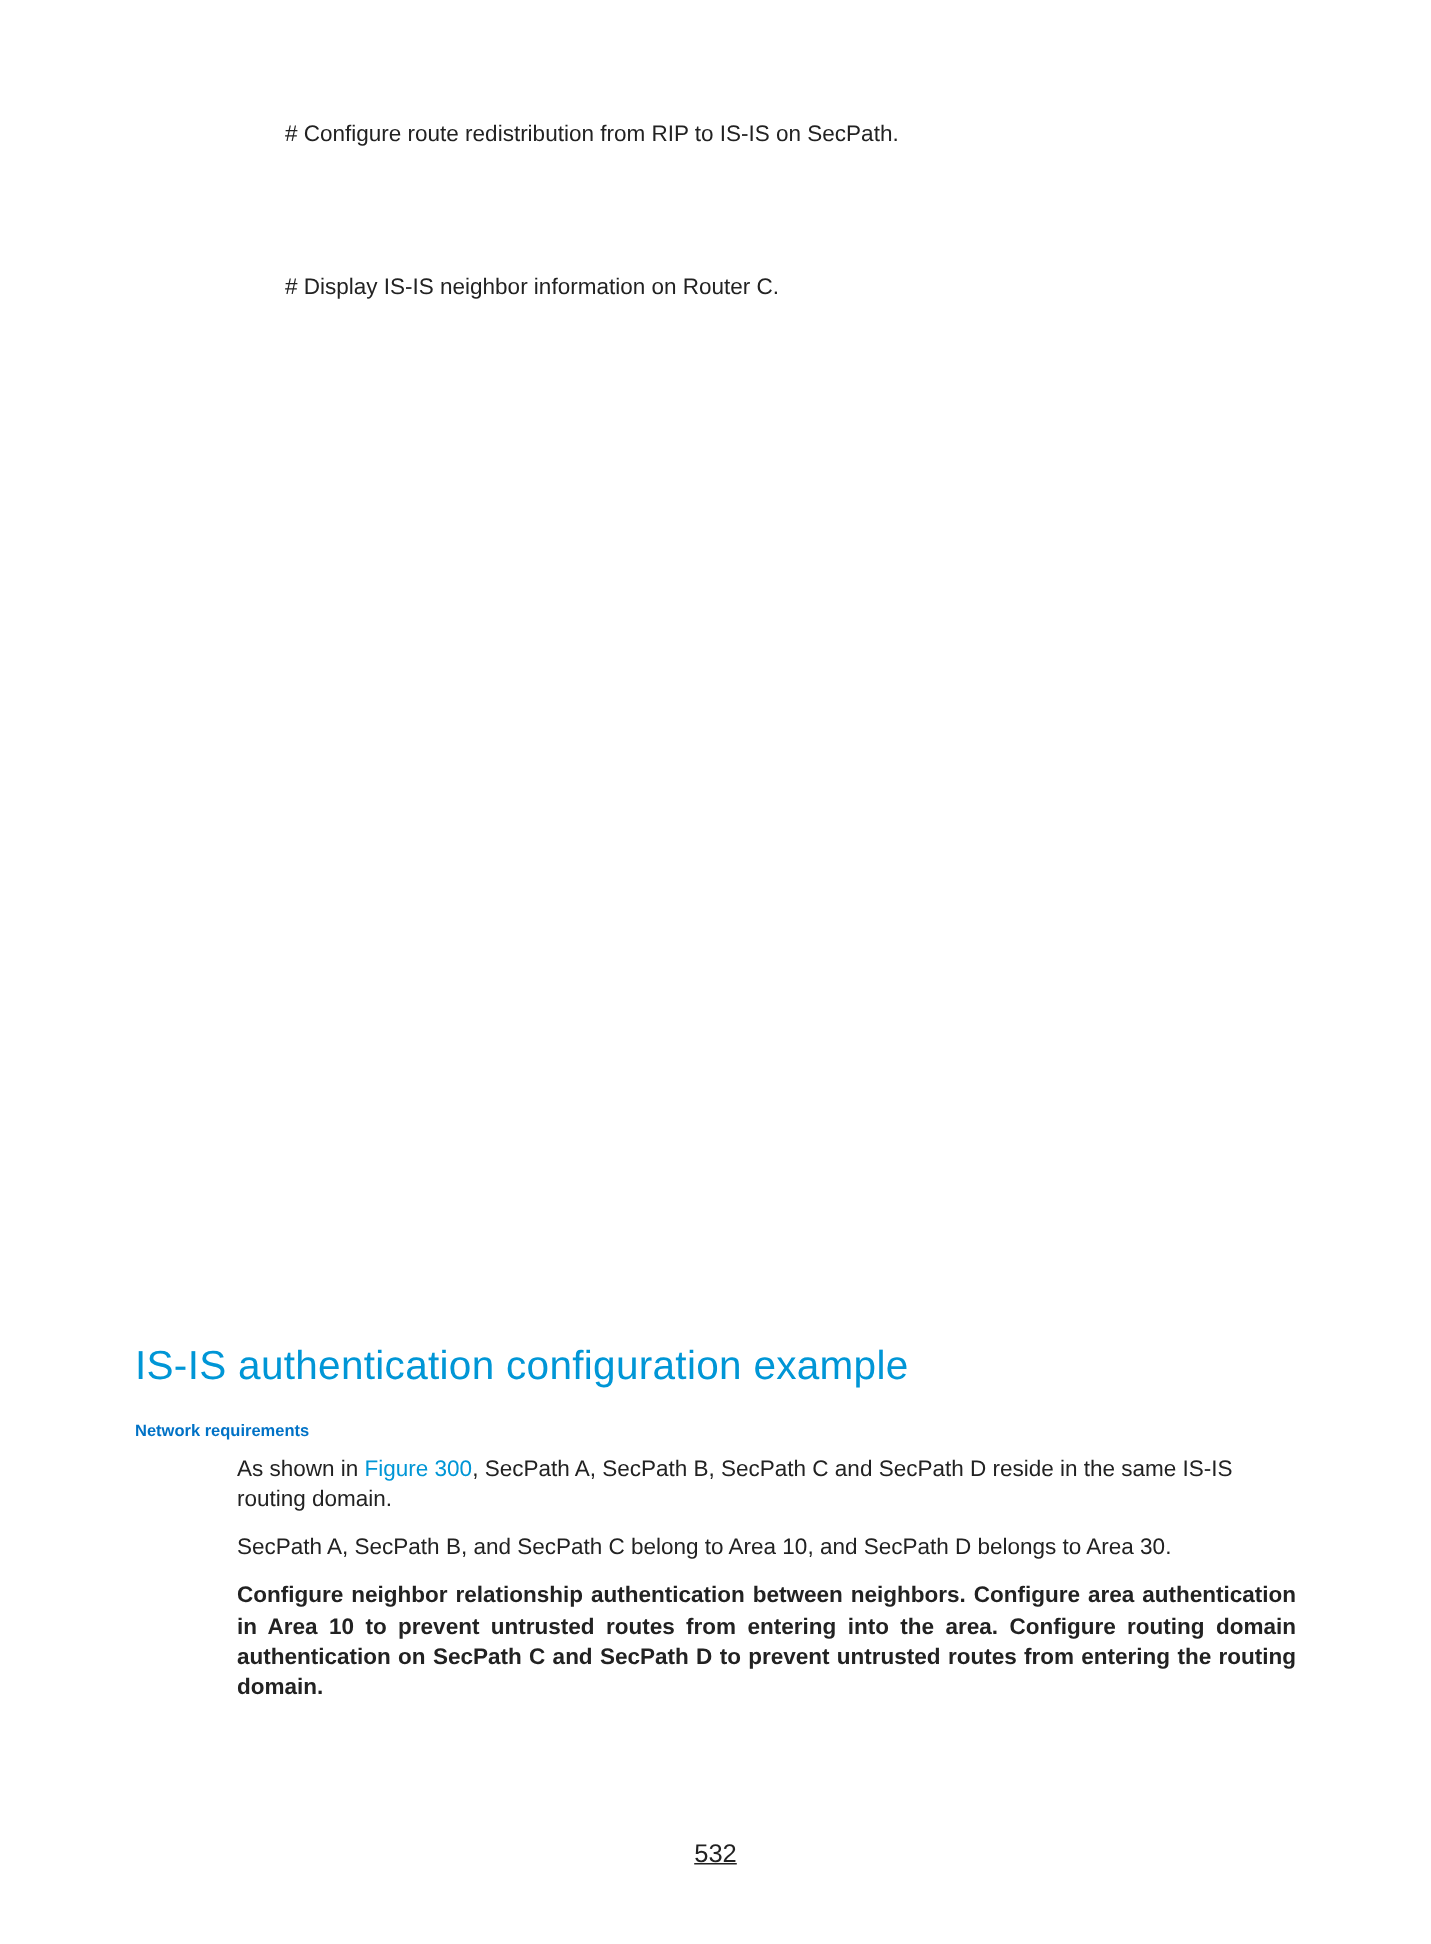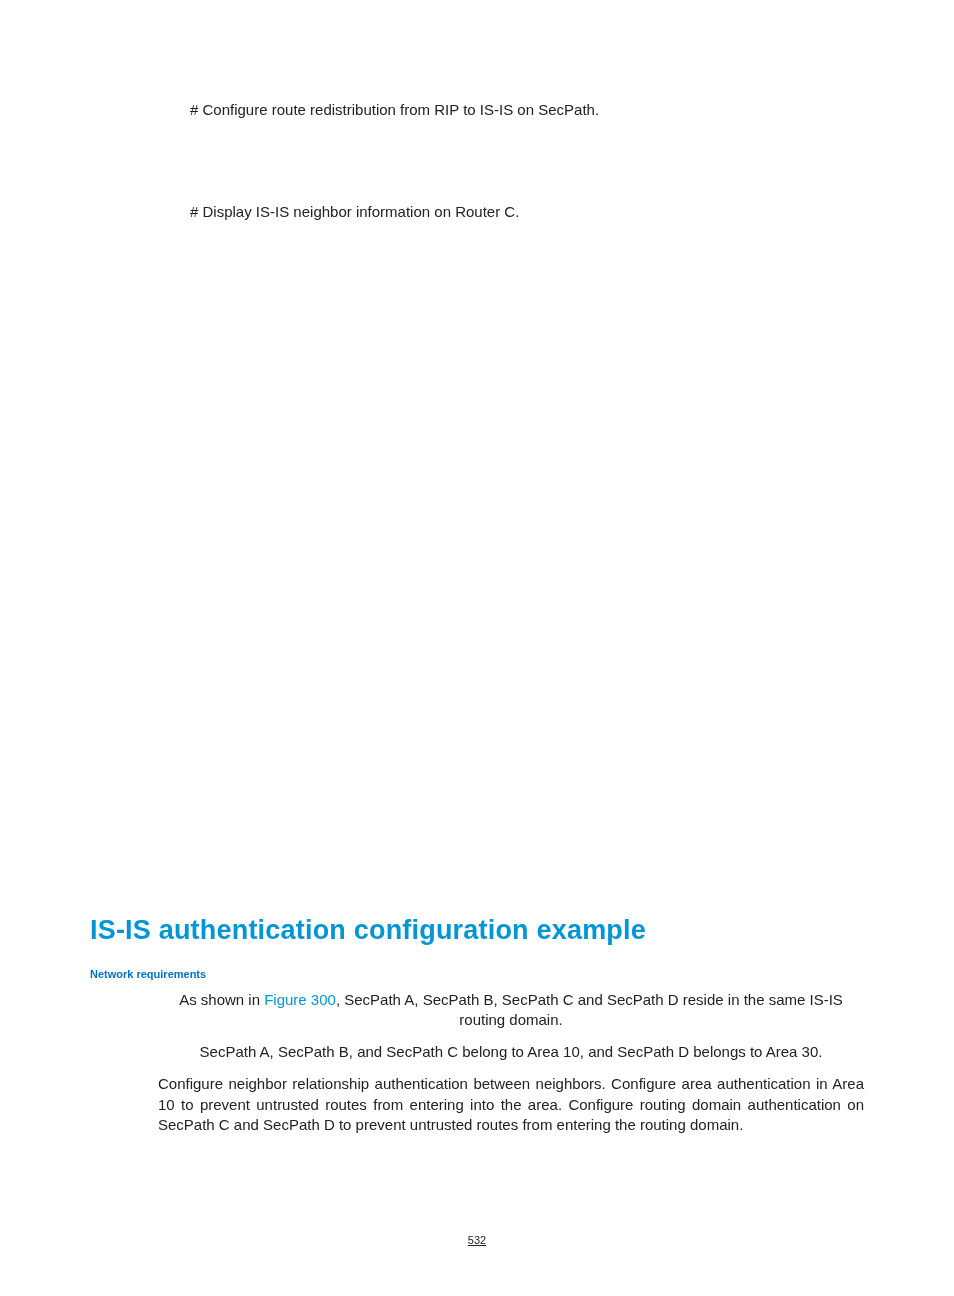--- a/index.html
+++ b/index.html
@@ -7,44 +7,43 @@
     padding: 0;
     width: 954px;
     height: 1296px;
     background: #ffffff;
     font-family: Arial, Helvetica, sans-serif;
     color: #000;
     position: relative;
   }
   .page {
     box-sizing: border-box;
-    padding: 100px 90px 60px 90px;
+    padding: 80px 90px 60px 90px;
     width: 954px;
     height: 1296px;
     position: relative;
   }
   .body-text {
     font-size: 15px;
     line-height: 1.35;
     margin: 0 0 12px 0;
     color: #222;
   }
   .indent {
     margin-left: 100px;
   }
   .indent-small {
     margin-left: 68px;
-    text-align: center;
   }
   .gap {
     height: 70px;
   }
   .h2 {
     font-size: 27px;
-    font-weight: 700;
+    font-weight: 400;
     color: #0096d6;
     margin: 0 0 22px 0;
     letter-spacing: 0.2px;
     font-family: Arial, Helvetica, sans-serif;
   }
   .h3 {
     font-size: 11px;
     font-weight: 700;
     color: #0072c6;
     margin: 0 0 10px 0;
@@ -52,21 +51,21 @@
   .link {
     color: #0096d6;
     cursor: pointer;
   }
   .pagenum {
     position: absolute;
     bottom: 50px;
     left: 0;
     right: 0;
     text-align: center;
-    font-size: 11px;
+    font-size: 17px;
     color: #222;
     text-decoration: underline;
   }
   .spacer-large {
     height: 680px;
   }
 </style>
 </head>
 <body>
 
@@ -83,16 +82,16 @@
   <h2 class="h2">IS-IS authentication configuration example</h2>
 
   <h3 class="h3">Network requirements</h3>
 
   <p class="body-text indent-small">
     <span>As shown in </span><span class="link">Figure 300</span><span>, SecPath A, SecPath B, SecPath C and SecPath D reside in the same IS-IS routing domain.</span>
   </p>
 
   <p class="body-text indent-small">SecPath A, SecPath B, and SecPath C belong to Area 10, and SecPath D belongs to Area 30.</p>
 
-  <p class="body-text indent-small" style="text-align:justify;">Configure neighbor relationship authentication between neighbors. Configure area authentication in Area 10 to prevent untrusted routes from entering into the area. Configure routing domain authentication on SecPath C and SecPath D to prevent untrusted routes from entering the routing domain.</p>
+  <p class="body-text indent-small" style="text-align:justify;font-weight:bold;">Configure neighbor relationship authentication between neighbors. Configure area authentication in Area 10 to prevent untrusted routes from entering into the area. Configure routing domain authentication on SecPath C and SecPath D to prevent untrusted routes from entering the routing domain.</p>
 
   <div class="pagenum">532</div>
 </div>
 
 </body></html>

